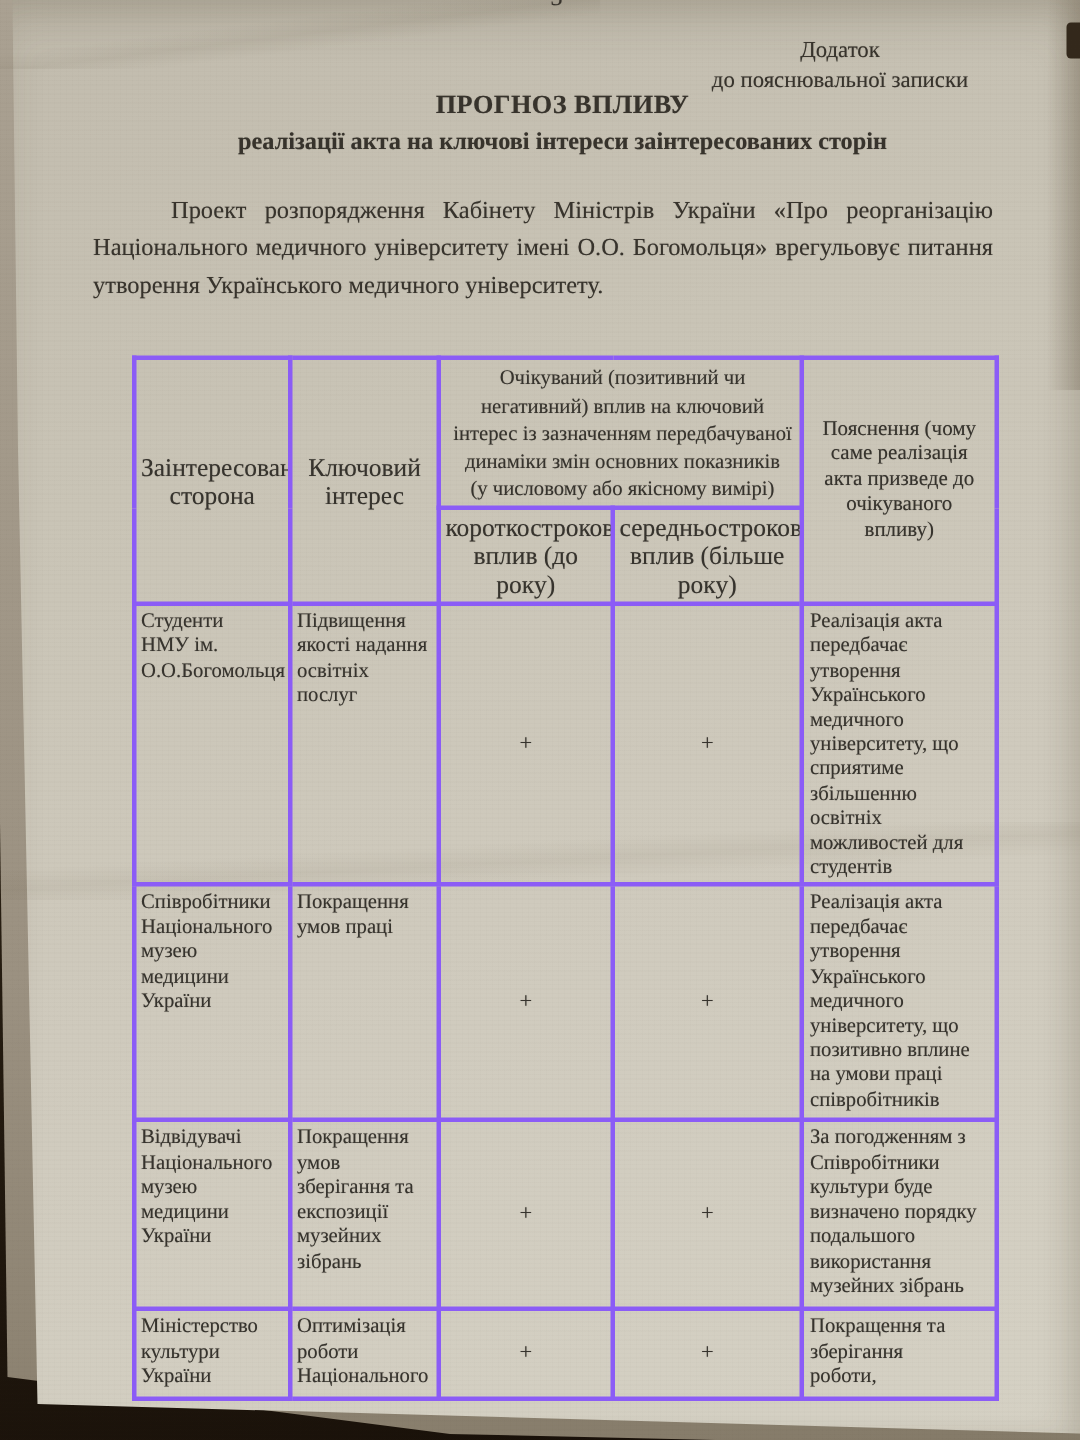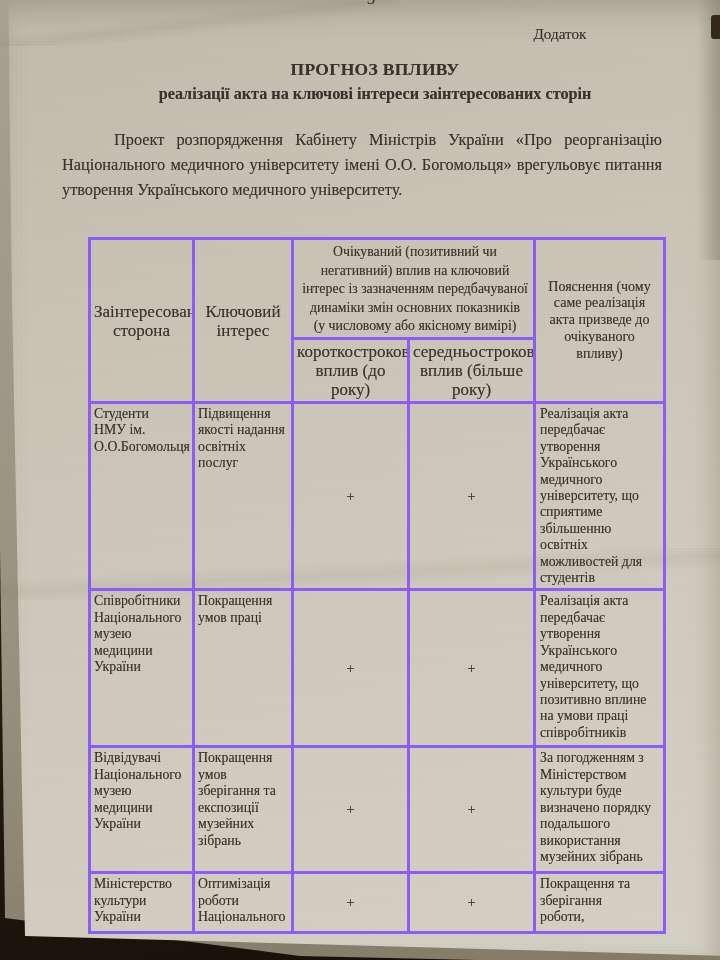--- a/index.html
+++ b/index.html
@@ -72,20 +72,21 @@
   <div class="crease1"></div>
   <div class="crease2"></div>
   <div class="edge-shade-right"></div>
   <div class="corner-notch"></div>
 
   <div class="content">
     <div class="page-number">3</div>
 
     <div class="annex">
       <div>Додаток</div>
+      <div>до пояснювальної записки</div>
     </div>
 
     <div class="heading">
       <div class="title">ПРОГНОЗ ВПЛИВУ</div>
       <div class="subtitle">реалізації акта на ключові інтереси заінтересованих сторін</div>
     </div>
 
     <div class="para">Проект розпорядження Кабінету Міністрів України «Про реорганізацію Національного медичного університету імені О.О. Богомольця» врегульовує питання утворення Українського медичного університету.</div>
 
 
@@ -171,21 +172,21 @@
 України</td>
         <td class="cell top pre">Покращення
 умов
 зберігання та
 експозиції
 музейних
 зібрань</td>
         <td class="plus">+</td>
         <td class="plus">+</td>
         <td class="cell top pre expl">За погодженням з
-Міністерством
+Співробітники
 культури буде
 визначено порядку
 подальшого
 використання
 музейних зібрань</td>
       </tr>
       <tr class="r4">
         <td class="cell top pre">Міністерство
 культури
 України</td>

